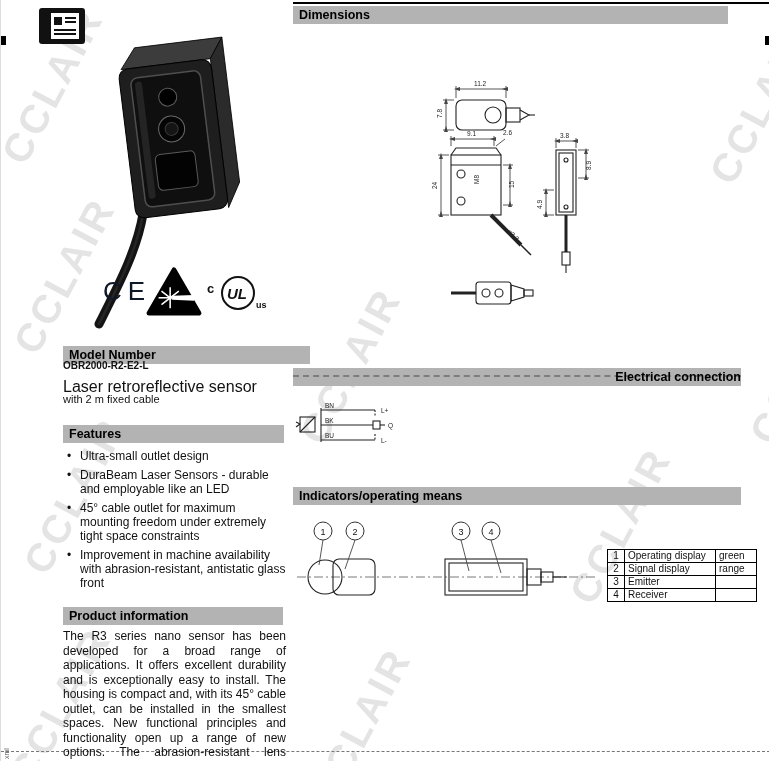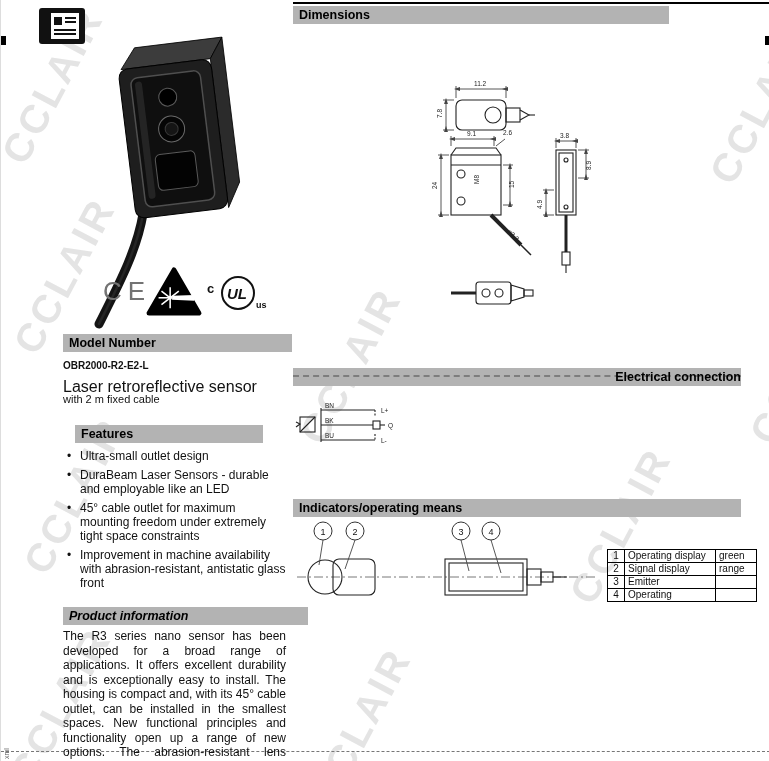--- a/index.html
+++ b/index.html
@@ -24,21 +24,21 @@
   table.ind td.l{width:84px;}
   table.ind td.v{width:34px;}
   .dimline{stroke:#444;stroke-width:0.9;fill:none;}
   .draw{stroke:#222;stroke-width:1.1;fill:none;}
   .dimtxt{font-size:6.5px;fill:#222;}
   .crop{position:absolute;background:#000;}
   .sidetext{position:absolute;left:2px;top:759px;transform:rotate(-90deg);transform-origin:0 0;
             font-size:7px;color:#555;}
   .bottomline{position:absolute;left:0;top:751px;width:769px;border-top:1px dashed #777;}
   .topline{position:absolute;left:292px;top:2px;width:477px;height:2px;background:#000;}
-  .ce{position:absolute;left:102px;top:276px;font-size:26px;letter-spacing:6px;color:#737373;}
+  .ce{position:absolute;left:102px;top:276px;font-size:26px;letter-spacing:6px;color:#0f172a;}
 </style>
 </head>
 <body>
 
 <div class="page">
 
   <span class="wm" style="left:-8px;top:150px">CCLAIR</span>
   <span class="wm" style="left:4px;top:340px">CCLAIR</span>
   <span class="wm" style="left:14px;top:560px">CCLAIR</span>
   <span class="wm" style="left:0px;top:770px">CCLAIR</span>
@@ -94,37 +94,37 @@
     <circle cx="26" cy="33" r="2" fill="#fff"></circle>
   </svg>
 
   <svg class="abs" style="left:204px;top:272px;" width="66" height="42" viewBox="0 0 66 42">
     <text x="2" y="21" font-size="13" font-weight="bold" fill="#111">c</text>
     <circle cx="33" cy="21" r="16" fill="none" stroke="#111" stroke-width="2"></circle>
     <text x="22" y="27" font-size="15" font-weight="bold" font-style="italic" fill="#111">UL</text>
     <text x="51" y="36" font-size="9" font-weight="bold" fill="#111">us</text>
   </svg>
 
-  <div class="hbar" style="left:62px;top:334px;width:229px;">Model Number</div>
+  <div class="hbar" style="left:62px;top:346px;width:247px;">Model Number</div>
   <div class="txt" style="left:62px;top:360px;font-size:10px;font-weight:bold;">OBR2000-R2-E2-L</div>
   <div class="txt" style="left:62px;top:378px;font-size:16px;">Laser retroreflective sensor</div>
   <div class="txt" style="left:62px;top:393px;font-size:11px;">with 2 m fixed cable</div>
 
-  <div class="hbar" style="left:62px;top:425px;width:188px;margin-left:12px;">Features</div>
+  <div class="hbar" style="left:62px;top:425px;width:221px;">Features</div>
   <ul class="features">
     <li>Ultra-small outlet design</li>
     <li>DuraBeam Laser Sensors - durable and employable like an LED</li>
     <li>45° cable outlet for maximum mounting freedom under extremely tight space constraints</li>
     <li>Improvement in machine availability with abrasion-resistant, antistatic glass front</li>
   </ul>
 
-  <div class="hbar" style="left:62px;top:607px;width:245px;font-style:italic;">Product information</div>
+  <div class="hbar" style="left:62px;top:607px;width:220px;">Product information</div>
   <div class="prodtext">The R3 series nano sensor has been developed for a broad range of applications. It offers excellent durability and is exceptionally easy to install. The housing is compact and, with its 45° cable outlet, can be installed in the smallest spaces. New functional principles and functionality open up a range of new options. The abrasion-resistant lens allows long operating times close to the moving object.</div>
 
-  <div class="hbar" style="left:292px;top:6px;width:376px;">Dimensions</div>
+  <div class="hbar" style="left:292px;top:6px;width:435px;">Dimensions</div>
 
   <svg class="abs" style="left:420px;top:60px;" width="230" height="262" viewBox="0 0 230 262">
     <defs>
       <marker id="ar" markerWidth="7" markerHeight="6" refX="3.5" refY="3" orient="auto">
         <path d="M0,3 L7,0.8 L7,5.2 z" fill="#444"></path>
       </marker>
     </defs>
 
     <rect x="35" y="40" width="50" height="30" rx="6" class="draw"></rect>
     <circle cx="72" cy="55" r="8" class="draw"></circle>
@@ -207,21 +207,21 @@
     <text x="30" y="40" class="dimtxt">BU</text>
     <rect x="78" y="23" width="7" height="8" class="draw"></rect>
     <line x1="85" y1="27" x2="90" y2="27" class="draw"></line>
     <line x1="80" y1="12" x2="80" y2="18" class="draw" stroke-dasharray="2 1.5"></line>
     <line x1="80" y1="36" x2="80" y2="42" class="draw" stroke-dasharray="2 1.5"></line>
     <text x="86" y="15" class="dimtxt">L+</text>
     <text x="93" y="30" class="dimtxt">Q</text>
     <text x="86" y="45" class="dimtxt">L-</text>
   </svg>
 
-  <div class="hbar" style="left:292px;top:487px;width:448px;margin-top:12px;">Indicators/operating means</div>
+  <div class="hbar" style="left:292px;top:487px;width:448px;">Indicators/operating means</div>
 
   <svg class="abs" style="left:294px;top:513px;" width="310" height="105" viewBox="0 0 310 105">
     <line x1="2" y1="64" x2="300" y2="64" stroke="#555" stroke-width="0.8" stroke-dasharray="9 3 2 3"></line>
 
     <circle cx="30" cy="64" r="17" class="draw"></circle>
     <rect x="38" y="46" width="42" height="36" rx="6" class="draw"></rect>
 
     <rect x="150" y="46" width="82" height="36" class="draw"></rect>
     <rect x="154" y="50" width="74" height="28" class="draw" stroke-width="0.8"></rect>
     <rect x="232" y="56" width="14" height="16" class="draw"></rect>
@@ -262,21 +262,21 @@
           <td class="l">Signal display</td>
           <td class="v">range</td>
     </tr>
     <tr>
       <td class="n">3</td>
           <td class="l">Emitter</td>
           <td class="v"></td>
     </tr>
     <tr>
       <td class="n">4</td>
-          <td class="l">Operating</td>
+          <td class="l">Receiver</td>
           <td class="v"></td>
     </tr>
   </tbody>
     </table>
 
   <div class="sidetext">xml</div>
 
 </div>
 
 </body></html>

